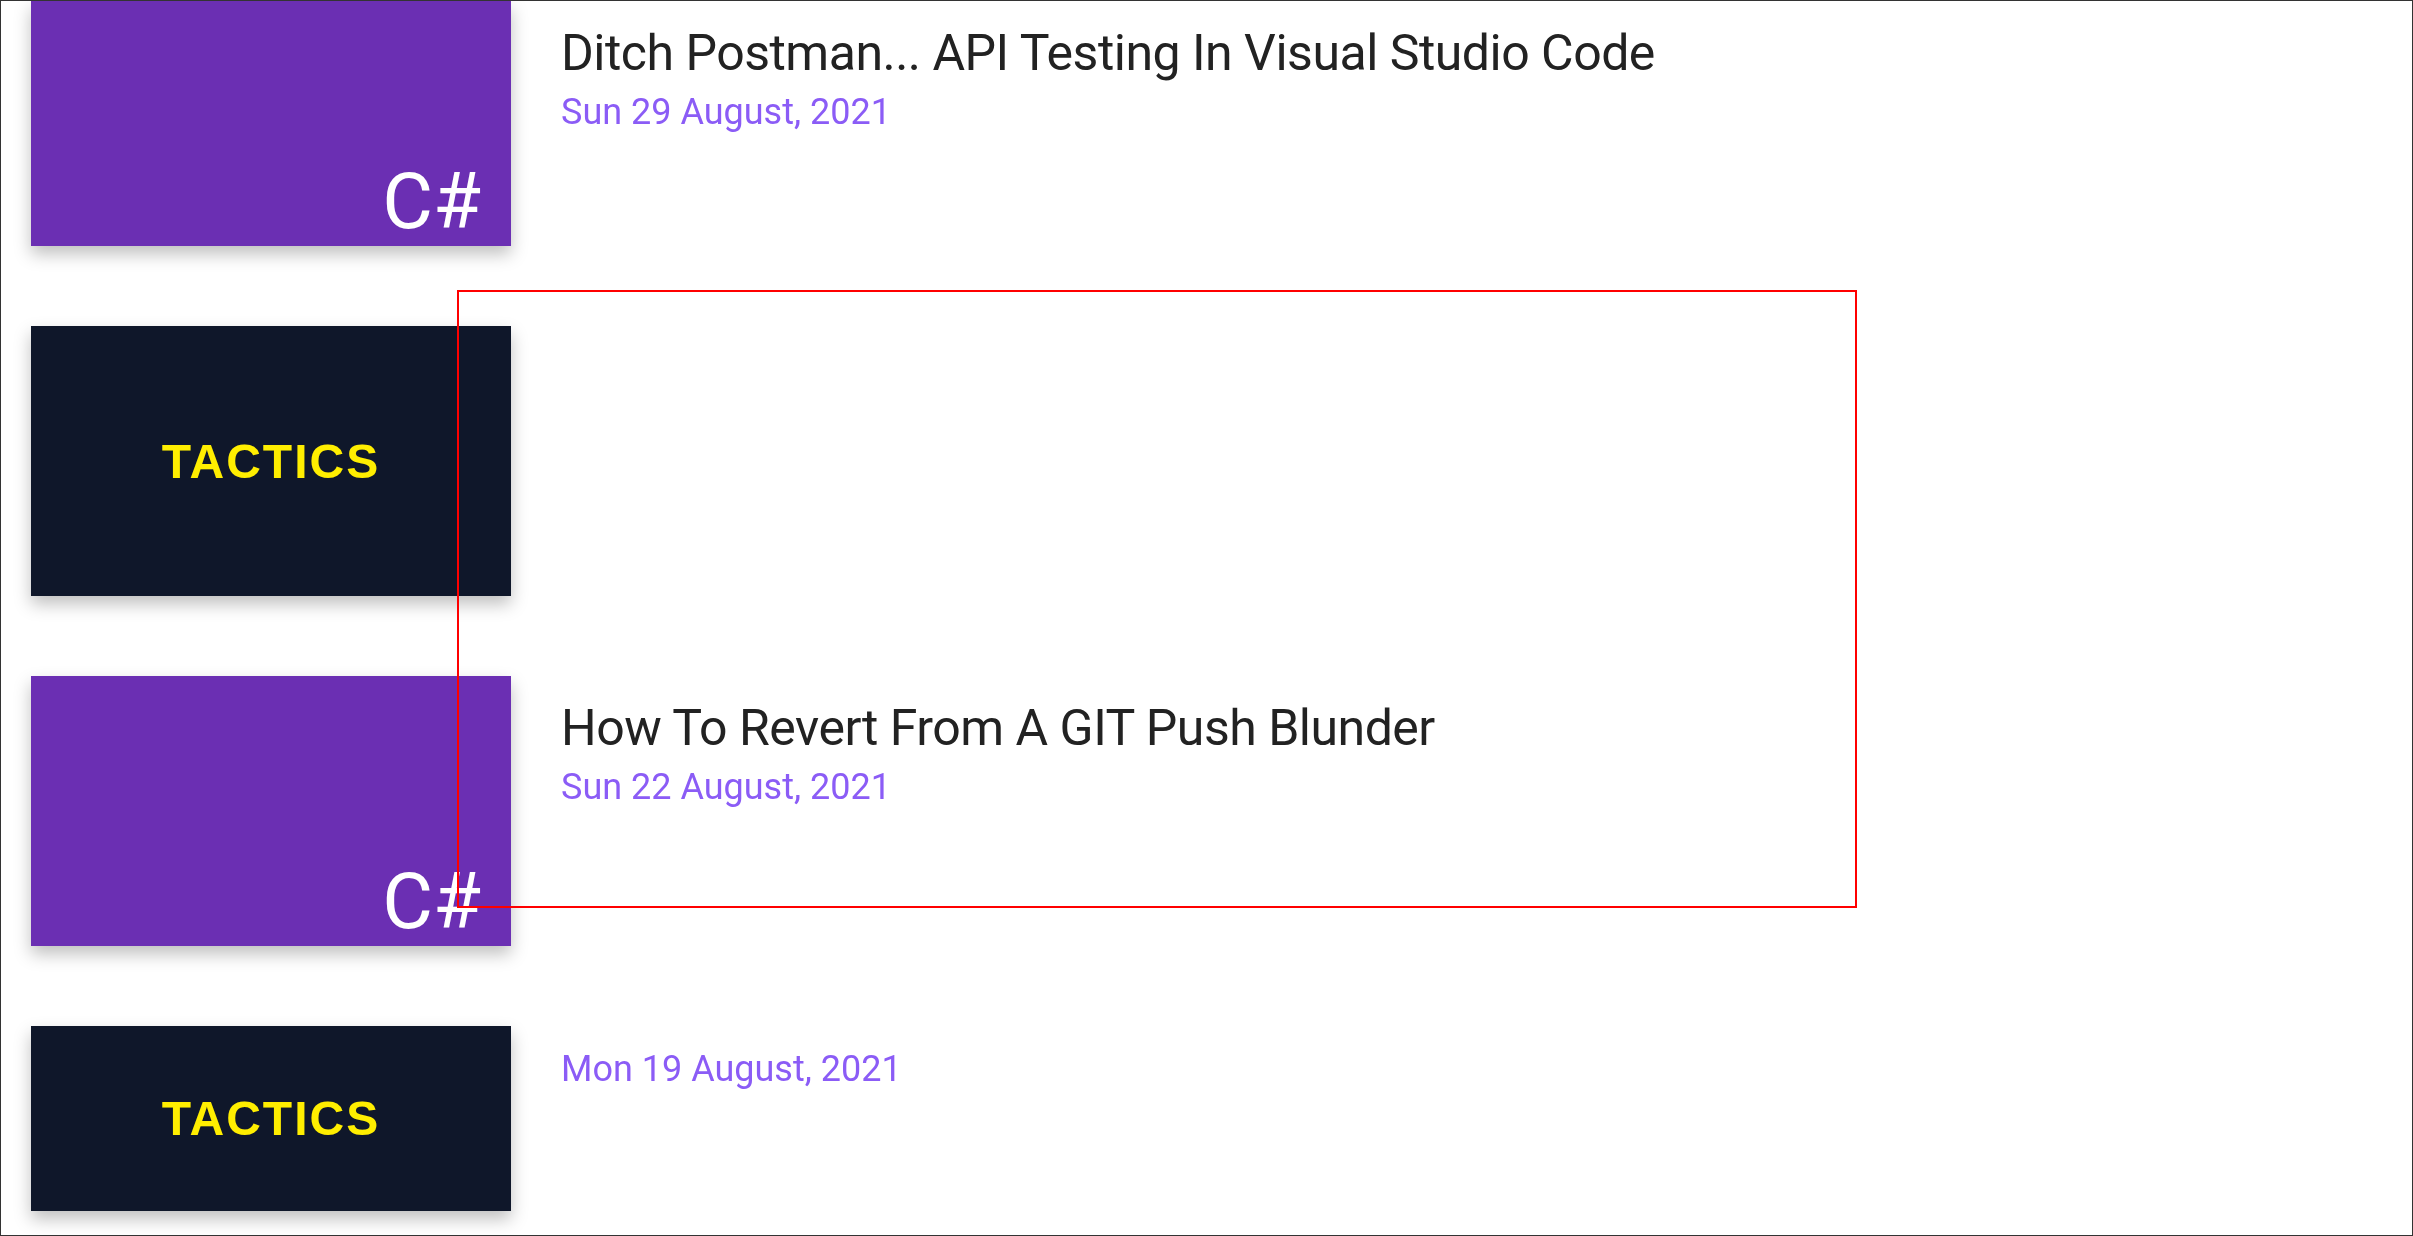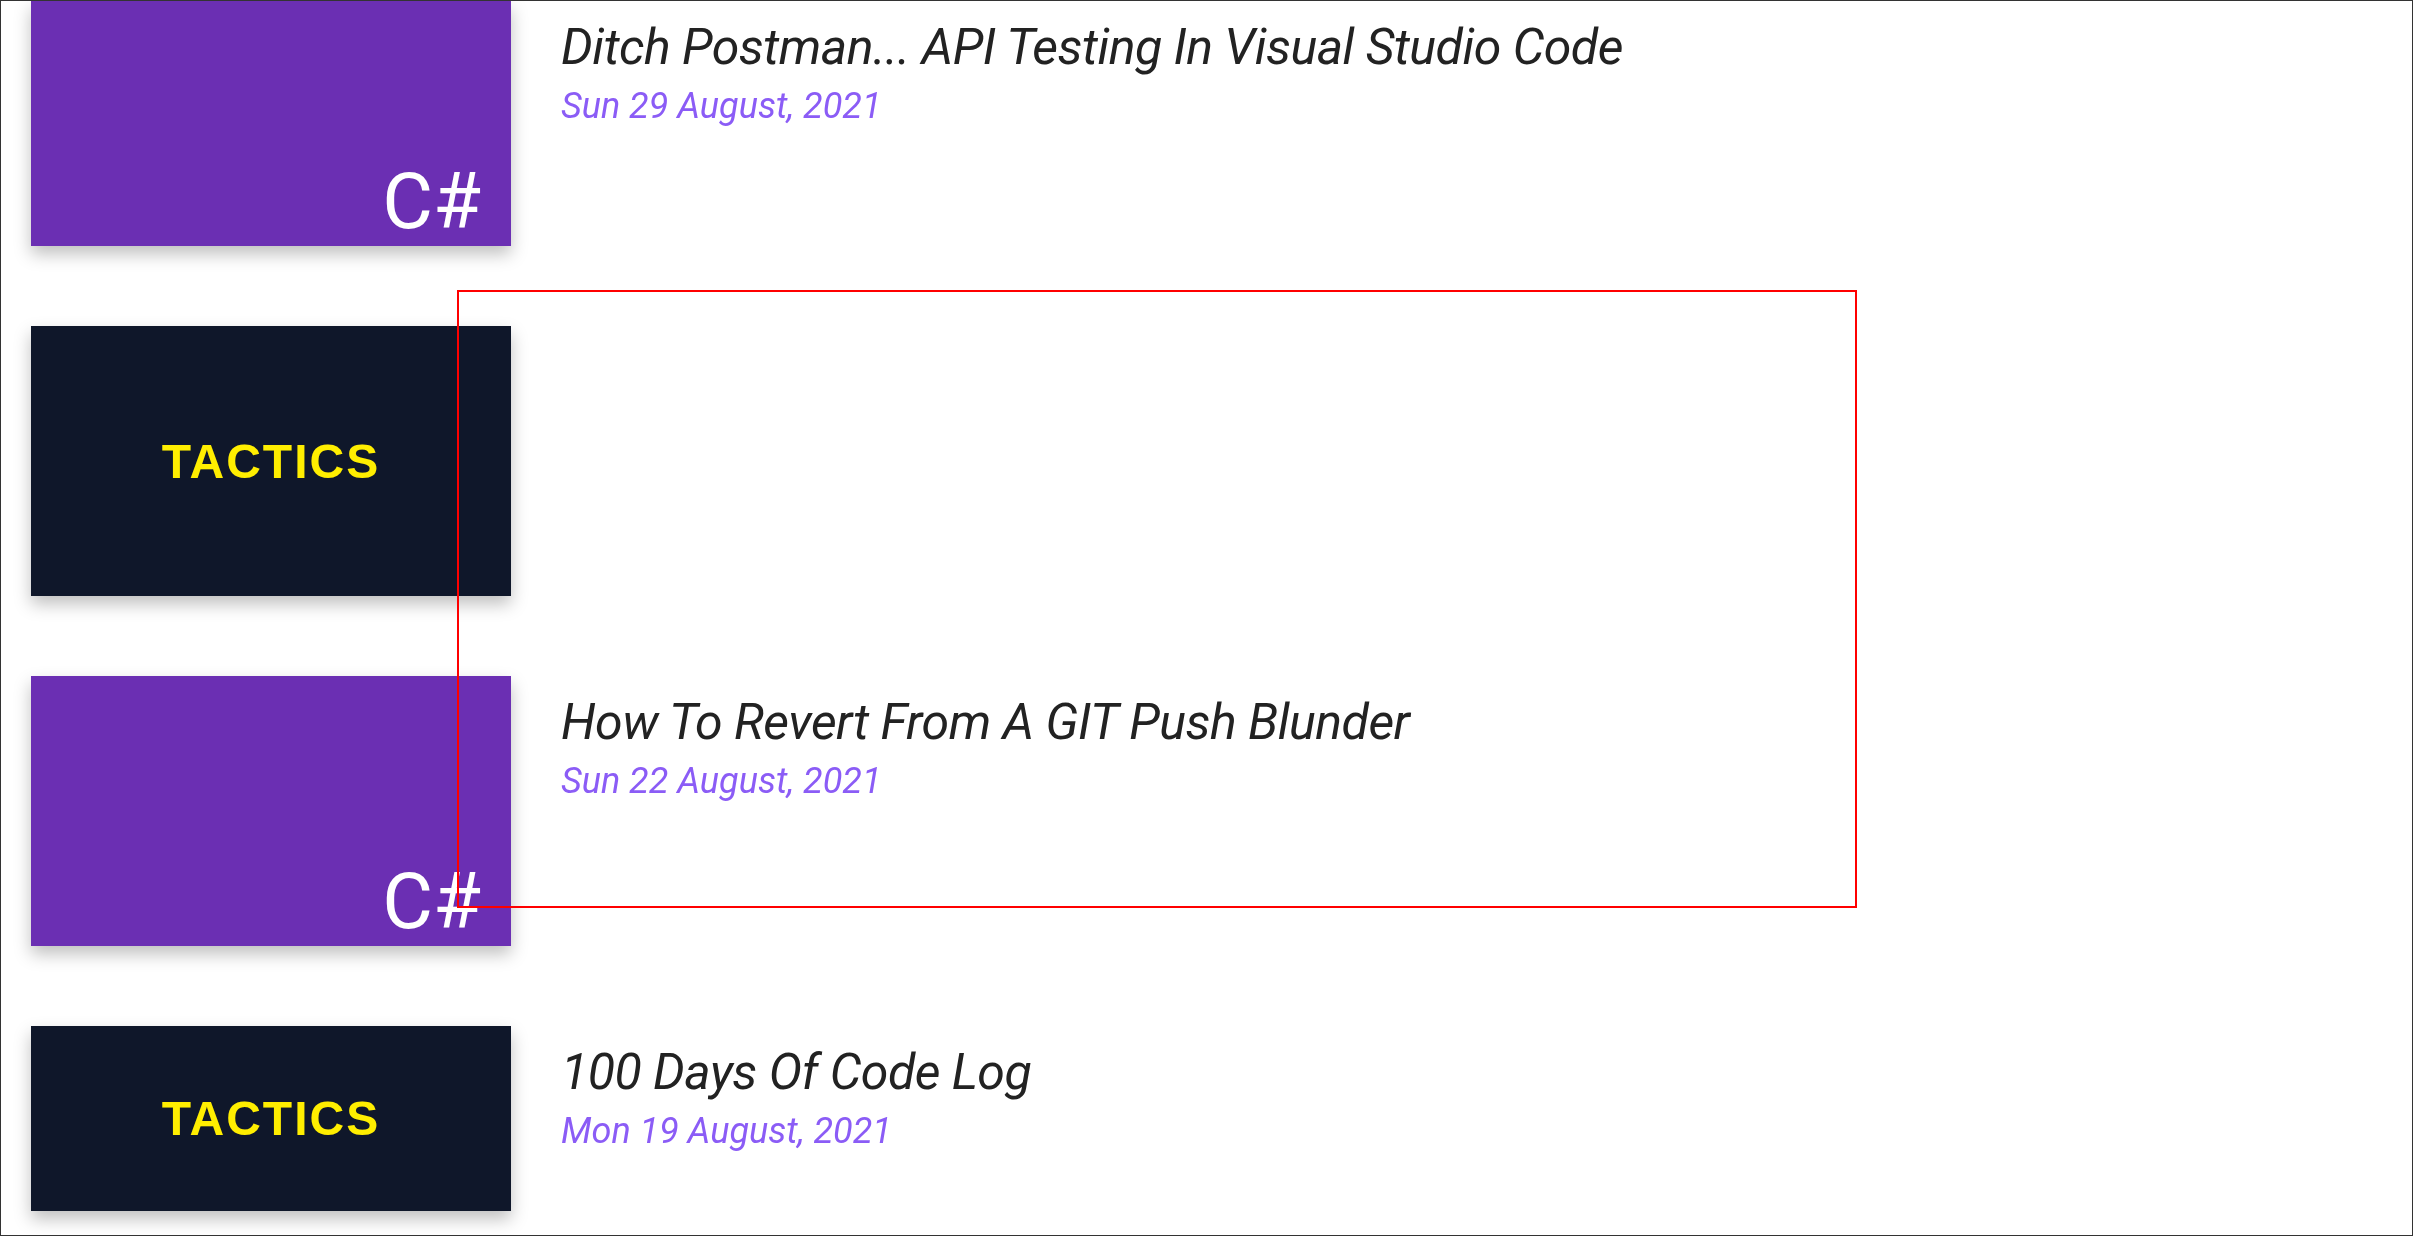--- a/index.html
+++ b/index.html
@@ -77,22 +77,21 @@
     .thumb-label-tactics {
       color: #ffee00;
       font-size: 48px;
       font-weight: 900;
       letter-spacing: 2px;
       font-family: Arial, sans-serif;
     }
     
     .article-content {
       flex: 1;
-      padding-top: 16px;
-      font-style: italic;
+      padding-top: 22px;
     }
     
     .article-title {
       font-size: 50px;
       font-weight: 400;
       color: #222222;
       line-height: 1.2;
       margin-bottom: 8px;
       letter-spacing: -0.5px;
       cursor: pointer;
@@ -160,20 +159,19 @@
     </div>
   </div>
 
   <div class="row-spacer"></div>
 
   <div class="article-row">
     <div class="thumbnail green last-partial">
       <span class="thumb-label-tactics">TACTICS</span>
     </div>
     <div class="article-content">
-      <h2 class="article-title">100 Days Of Code Log</h2>
       <div class="article-date">Mon 19 August, 2021</div>
     </div>
   </div>
 
   <div class="red-box"></div>
 
 </div>
 
 </body></html>

